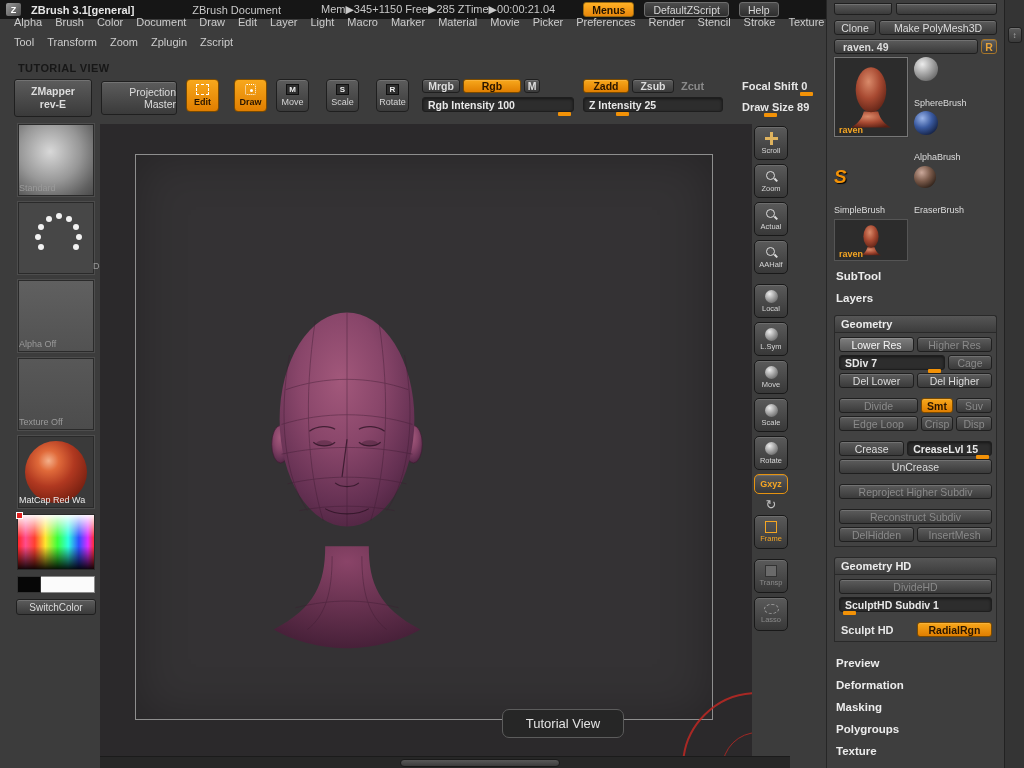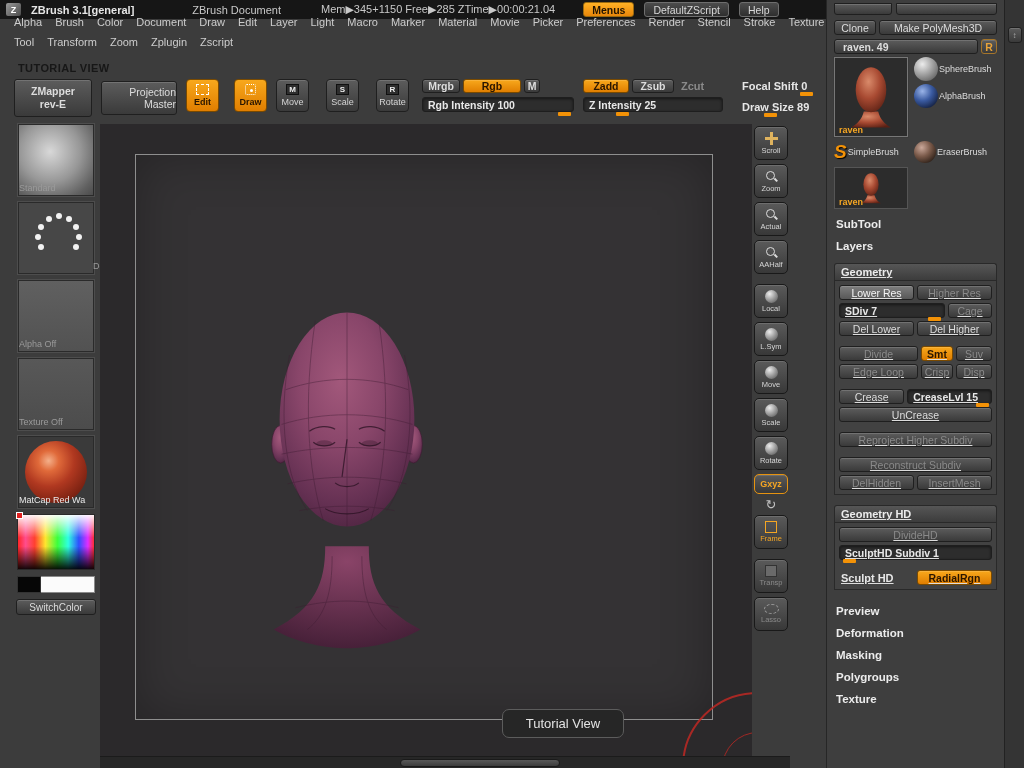--- a/index.html
+++ b/index.html
@@ -145,35 +145,35 @@
   .prow { display:flex; gap:3px; }
   .pbtn { height:15px; font-size:10.5px; }
   .lit { background:linear-gradient(#7e7e7e,#585858); color:#f4f4f4; }
   .thumbs { display:flex; gap:6px; margin:3px 0 4px; }
   .tv-big { width:74px; height:80px; background:#2c2c2c; border:1px solid #777;
     outline:1px solid #3a3a3a; position:relative; display:flex; align-items:center;
     justify-content:center; }
   .tv-lab-orange { position:absolute; left:4px; bottom:1px; color:#f5a623;
     font-size:9px; font-weight:bold; }
   .bcol { flex:1; display:flex; flex-direction:column; gap:3px; }
-  .bitem { display:flex; flex-direction:row; align-items:center; gap:1px; }
+  .bitem { display:flex; flex-direction:column; gap:17px; }
   .bitem .blbl { font-size:9px; color:#dcdcdc; }
   .sphere-b { width:24px; height:24px; border-radius:50%;
     background:radial-gradient(circle at 35% 30%, #ececec, #9a9a9a 50%, #484848); }
   .sphere-blue { background:radial-gradient(circle at 35% 30%, #9ab4e8,
     #3a5aa0 42%, #0d1630 88%); }
   .sphere-dark { background:radial-gradient(circle at 35% 30%, #caa89a,
     #7a5a4a 42%, #20160f 88%); }
   .s-glyph { color:#f39207; font-size:19px; font-weight:bold; font-style:italic;
     text-shadow:1px 1px 1px #000; line-height:22px; }
   .tv-small { width:74px; height:42px; background:#2c2c2c; border:1px solid #555;
     position:relative; display:flex; align-items:center; justify-content:center;
     margin-bottom:4px; }
   .sec-flat { font-weight:bold; font-size:11.5px; color:#ececec; padding:5px 2px; }
-  .sec { margin-top:6px;text-decoration:underline; }
+  .sec { margin-top:6px; }
   .sec-h { background:linear-gradient(#565656,#3c3c3c); border:1px solid #292929;
     border-bottom:none; border-radius:3px 3px 0 0; font-weight:bold; font-size:11px;
     color:#ececec; padding:2px 6px; height:17px; }
   .sec-b { background:#424242; border:1px solid #292929; padding:4px;
     display:flex; flex-direction:column; gap:3px; }
   .mt { margin-top:7px; }
   .f1 { flex:1; } .f2 { flex:1.9; }
   .sl-b { font-weight:bold; }
   
   #right-scrollbar { position:absolute; left:1004px; top:0; width:20px; height:768px;

